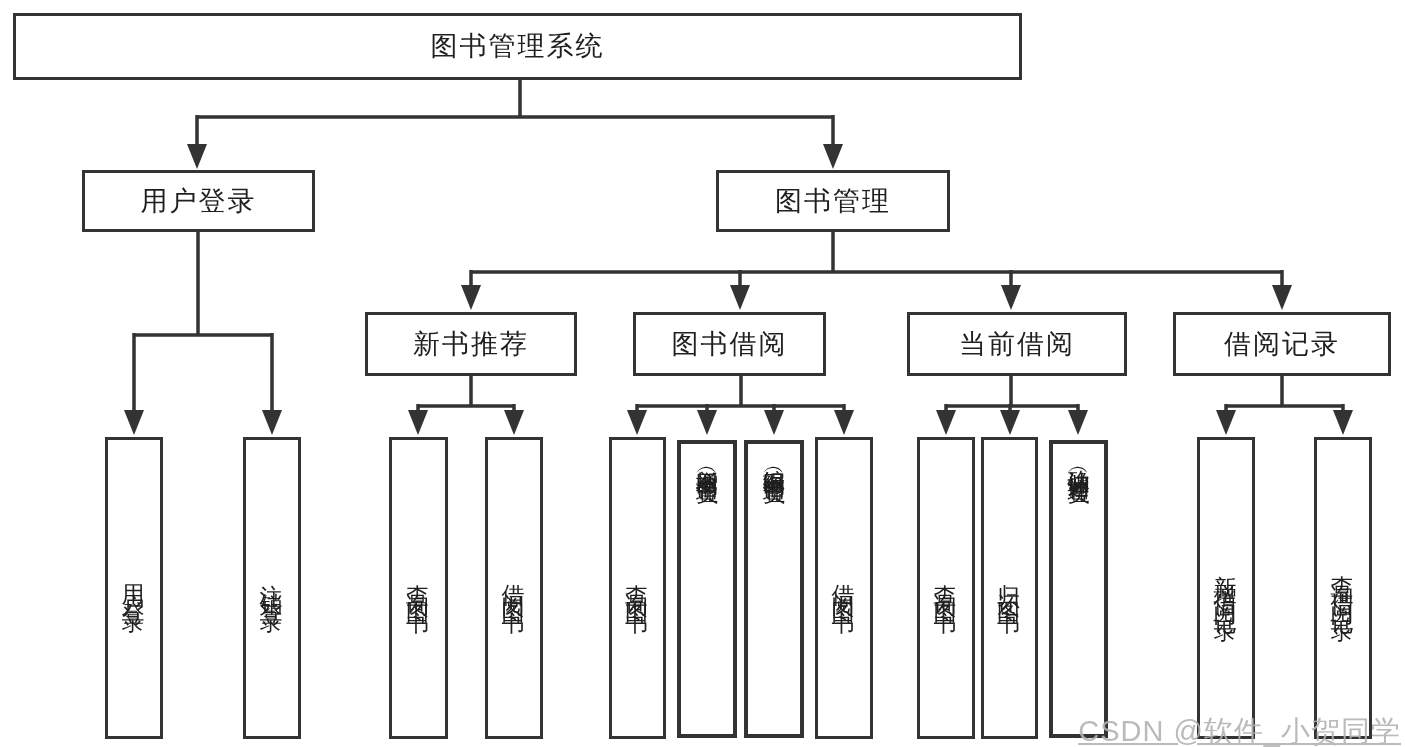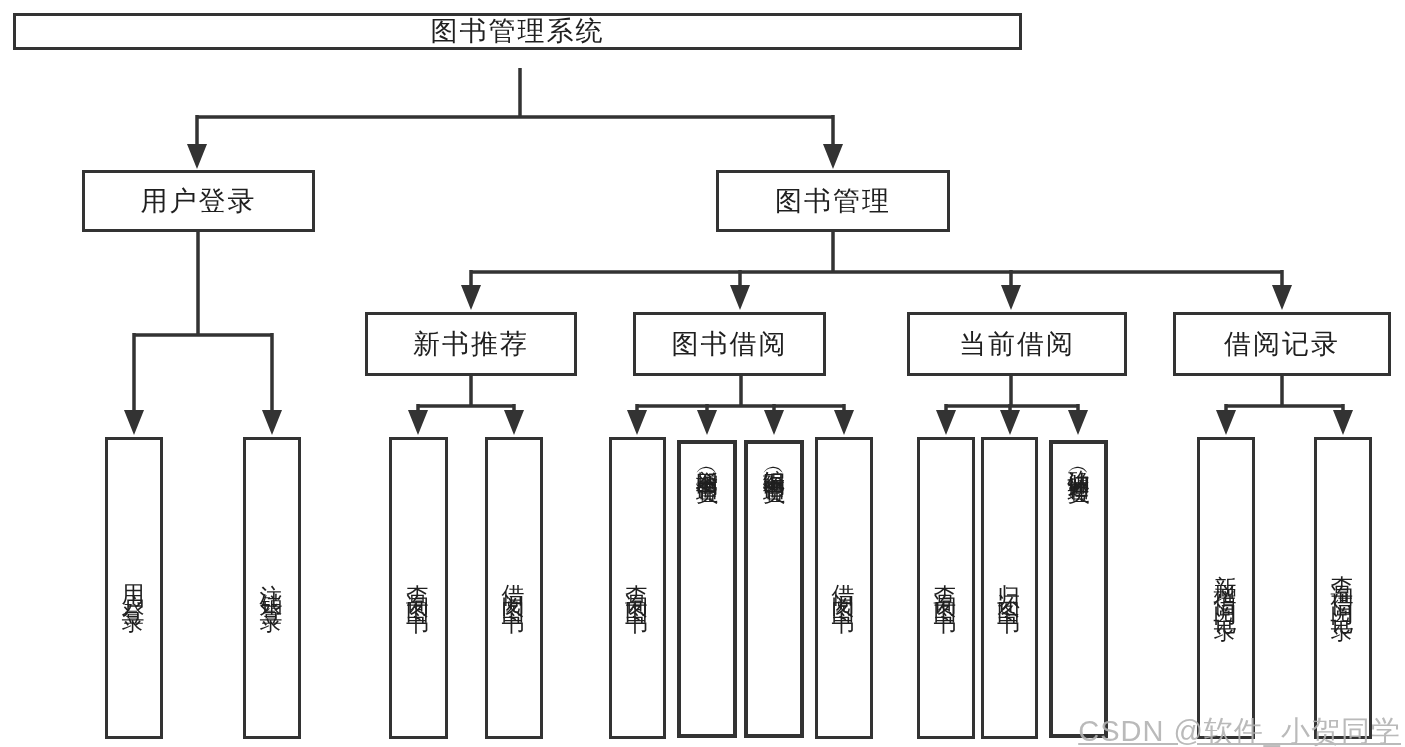--- a/index.html
+++ b/index.html
@@ -73,21 +73,21 @@
 
       <polygon points="936,410 956,410 946,435"></polygon>
       <polygon points="1000,410 1020,410 1010,435"></polygon>
       <polygon points="1068,410 1088,410 1078,435"></polygon>
 
       <polygon points="1216,410 1236,410 1226,435"></polygon>
       <polygon points="1333,410 1353,410 1343,435"></polygon>
     </g>
   </svg>
 
-  <div class="box" style="left:13px;top:13px;width:1009px;height:37px;">
+  <div class="box" style="left:13px;top:13px;width:1009px;height:67px;">
     <span class="hlabel">图书管理系统</span>
   </div>
 
   <div class="box" style="left:82px;top:170px;width:233px;height:62px;">
     <span class="hlabel">用户登录</span>
   </div>
   <div class="box" style="left:716px;top:170px;width:234px;height:62px;">
     <span class="hlabel">图书管理</span>
   </div>
 

